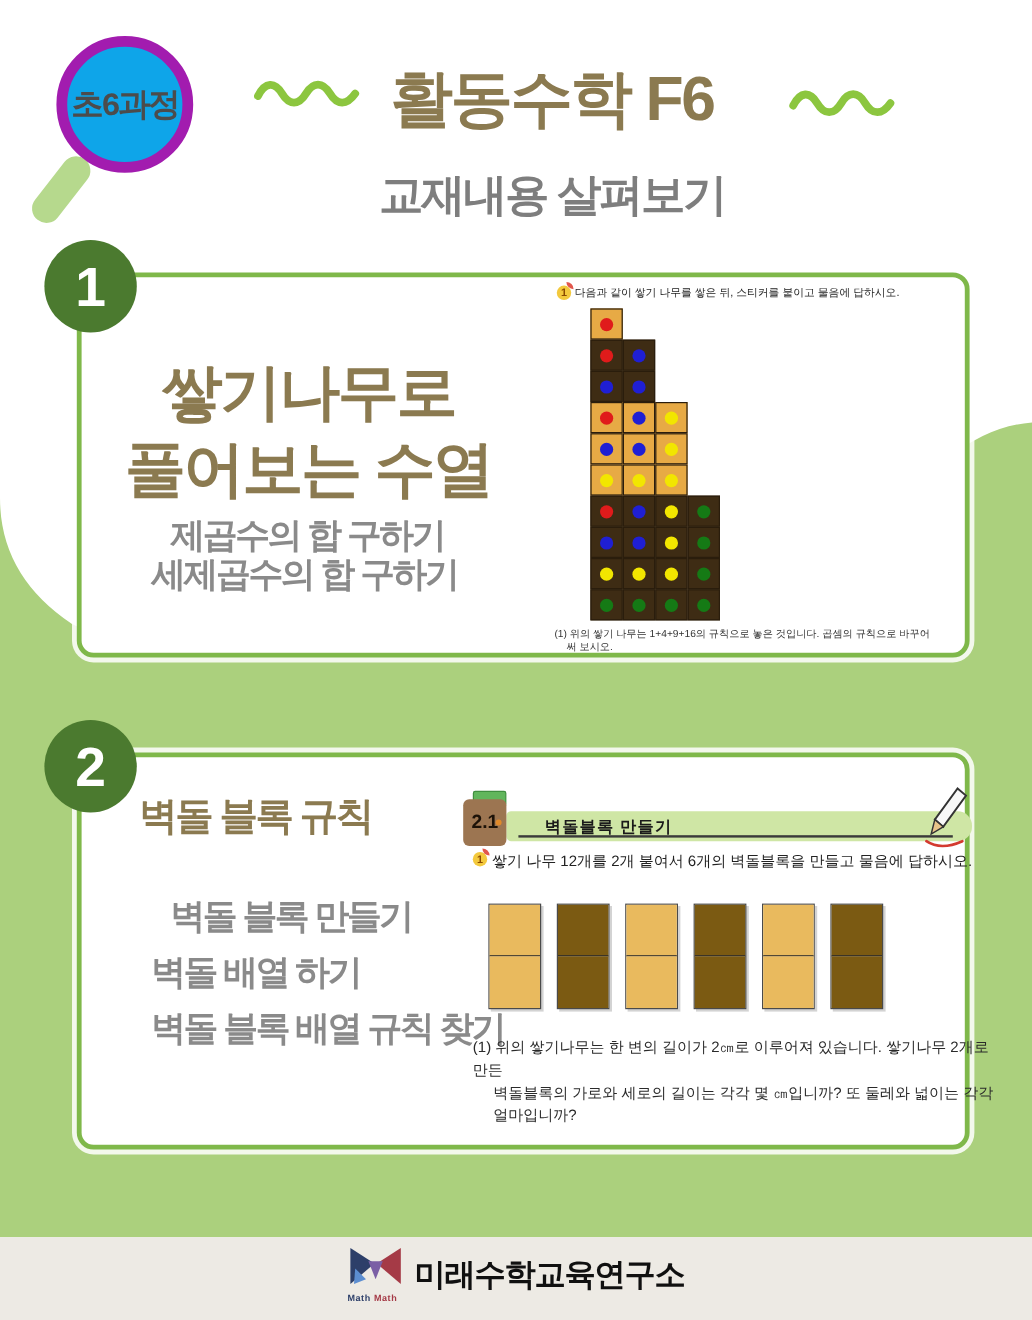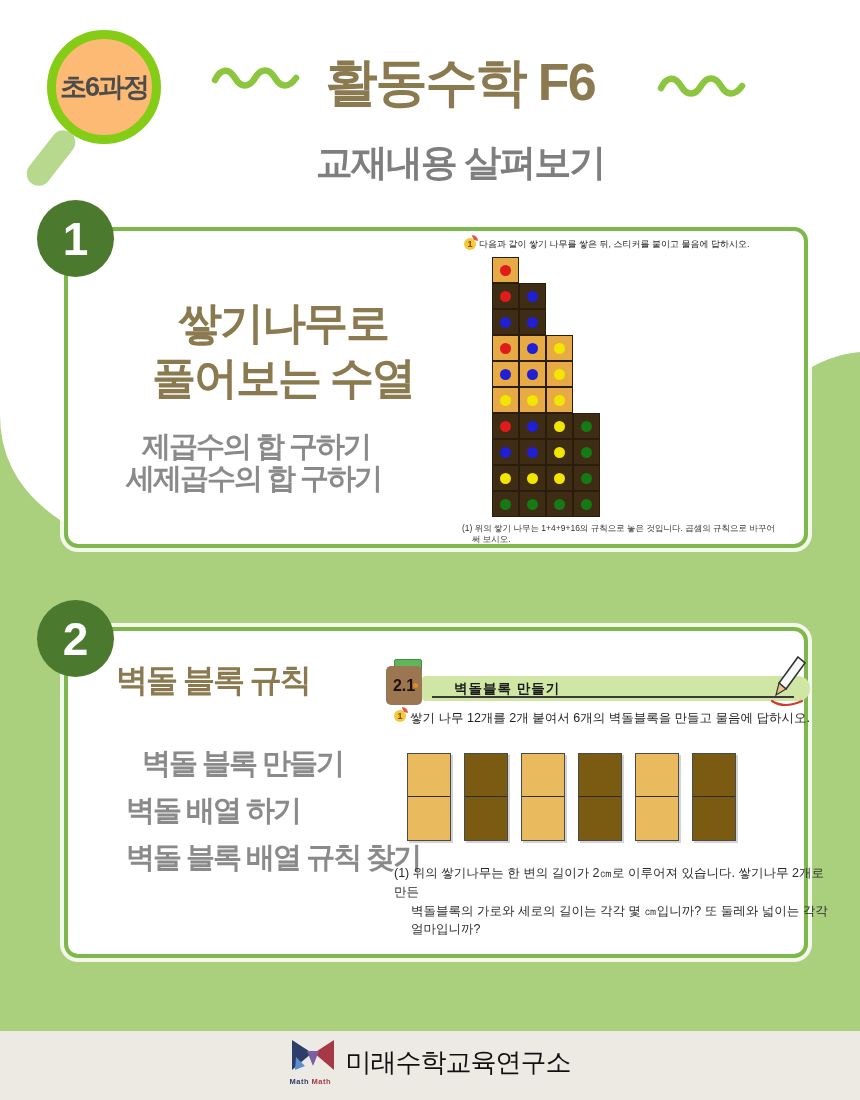--- a/index.html
+++ b/index.html
@@ -4,22 +4,22 @@
 <style>
   html,body{margin:0;padding:0;}
   body{font-family:"Liberation Sans","DejaVu Sans",sans-serif;}
   #page{position:relative;width:860px;height:1100px;background:#ffffff;overflow:hidden;}
 
   
   #bg-green{position:absolute;left:0;top:0;width:860px;height:1100px;}
   #footer-band{position:absolute;left:0;top:1031px;width:860px;height:69px;background:#edeae4;}
 
   
-  .magnifier-ring{position:absolute;left:47px;top:30px;width:96px;height:96px;border:9px solid #84cc16;
-    border-radius:50%;background:#fdba74;display:flex;align-items:center;justify-content:center;z-index:3;}
+  .magnifier-ring{position:absolute;left:47px;top:30px;width:96px;height:96px;border:9px solid #a21caf;
+    border-radius:50%;background:#0ea5e9;display:flex;align-items:center;justify-content:center;z-index:3;font-family:Liberation Mono, monospace;}
   .magnifier-label{font-size:27px;font-weight:bold;color:#4c4c4c;letter-spacing:-2px;}
   .magnifier-handle{position:absolute;left:39px;top:126px;width:24px;height:64px;background:#b6d98d;
     border-radius:12px;transform:rotate(38deg);z-index:2;}
   .page-title{position:absolute;left:250px;top:48px;width:420px;text-align:center;
     font-size:52px;font-weight:bold;color:#8b7a50;letter-spacing:-2px;}
   .page-subtitle{position:absolute;left:230px;top:138px;width:460px;text-align:center;
     font-size:37px;font-weight:bold;color:#7e7e7e;letter-spacing:-2px;}
   .squiggle{position:absolute;width:95px;height:26px;}
   #squiggle-left{left:210px;top:64px;}
   #squiggle-right{left:656px;top:72px;}
@@ -29,21 +29,21 @@
     border-radius:14px;box-shadow:0 0 0 4px rgba(255,255,255,.85);z-index:1;}
   #card-1{top:227px;height:313px;}
   #card-2{top:627px;height:323px;}
   .section-circle{position:absolute;left:37px;width:77px;height:77px;border-radius:50%;
     background:#4b7a2f;color:#fff;display:flex;align-items:center;justify-content:center;
     font-size:46px;font-weight:bold;z-index:4;}
   #circle-1{top:200px;}
   #circle-2{top:600px;}
 
   .card-title{position:absolute;color:#8b7a50;font-weight:bold;letter-spacing:-2px;}
-  #card1-title{left:30px;top:64px;width:370px;text-align:center;font-size:44px;line-height:1.26;}
+  #card1-title{left:4px;top:64px;width:370px;text-align:center;font-size:51px;line-height:1.26;}
   #card2-title{left:48px;top:28px;font-size:32px;}
   .card-item{position:absolute;color:#8a8a8a;font-size:29px;font-weight:bold;letter-spacing:-2px;}
   #c1-item-0{left:74px;top:180px;margin-top:16px;}
   #c1-item-1{left:58px;top:228px;}
   #c2-item-0{left:58px;top:113px;margin-left:16px;}
   #c2-item-1{left:58px;top:160px;}
   #c2-item-2{left:58px;top:207px;}
 
   
   .ws1-prompt{position:absolute;left:396px;top:7px;width:336px;font-size:9px;color:#222;
@@ -85,21 +85,21 @@
   .b-dark .half{background:#7b5a12;}
   .ws2-question{position:absolute;left:326px;top:233px;width:440px;font-size:12.5px;color:#2a2a2a;line-height:1.5;}
   .ws2-question .q-indent{padding-left:17px;}
 
   
   #footer-logo{position:absolute;left:0;top:1038px;width:860px;display:flex;align-items:center;justify-content:center;gap:10px;}
   .logo-mark{position:relative;width:46px;height:48px;}
   .logo-sub{position:absolute;left:0;bottom:0;width:60px;font-size:7.5px;font-weight:bold;letter-spacing:.5px;}
   .logo-sub .mirae{color:#2d3f69;}
   .logo-sub .math{color:#a53a46;}
-  .logo-text{font-size:26px;font-weight:normal;color:#101010;letter-spacing:-1px;}
+  .logo-text{font-size:26px;font-weight:bold;color:#101010;letter-spacing:-1px;}
 </style>
 </head>
 <body>
 
 <div id="page">
 
   <svg id="bg-green" viewBox="0 0 860 1100" aria-hidden="true">
     <path d="M0,415 Q0,480 60,520 Q105,543 160,543 L620,543 C720,543 740,362 860,352 L860,1031 L0,1031 Z" fill="#abd07d"></path>
   </svg>
   <div id="footer-band"></div>

